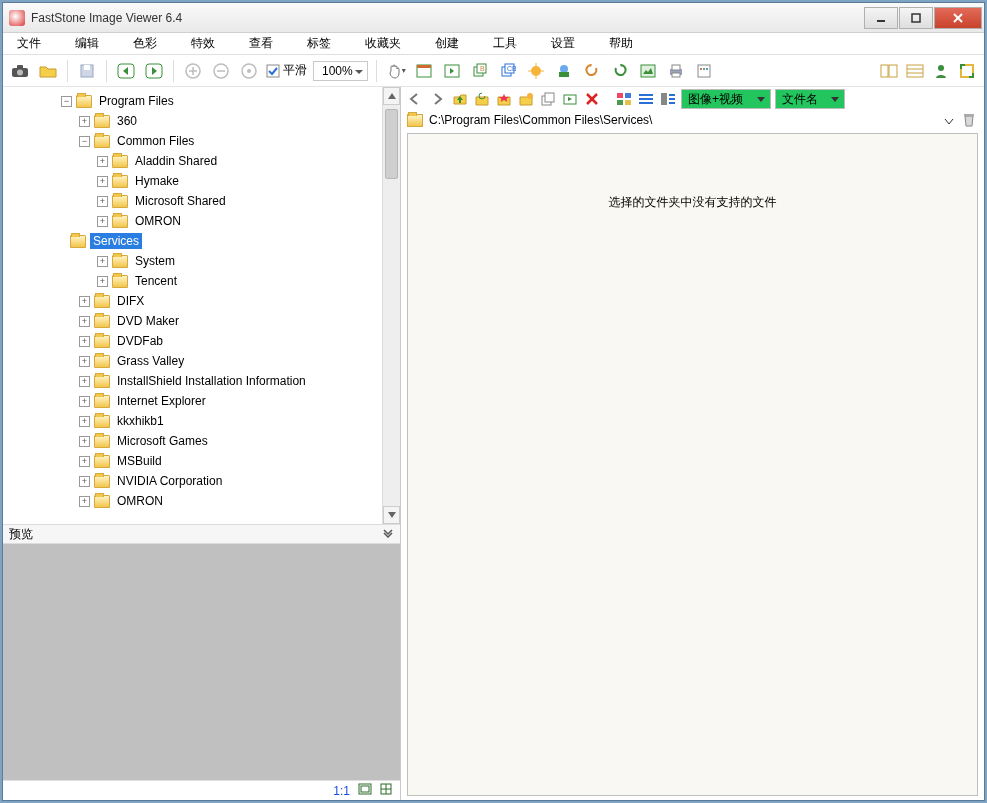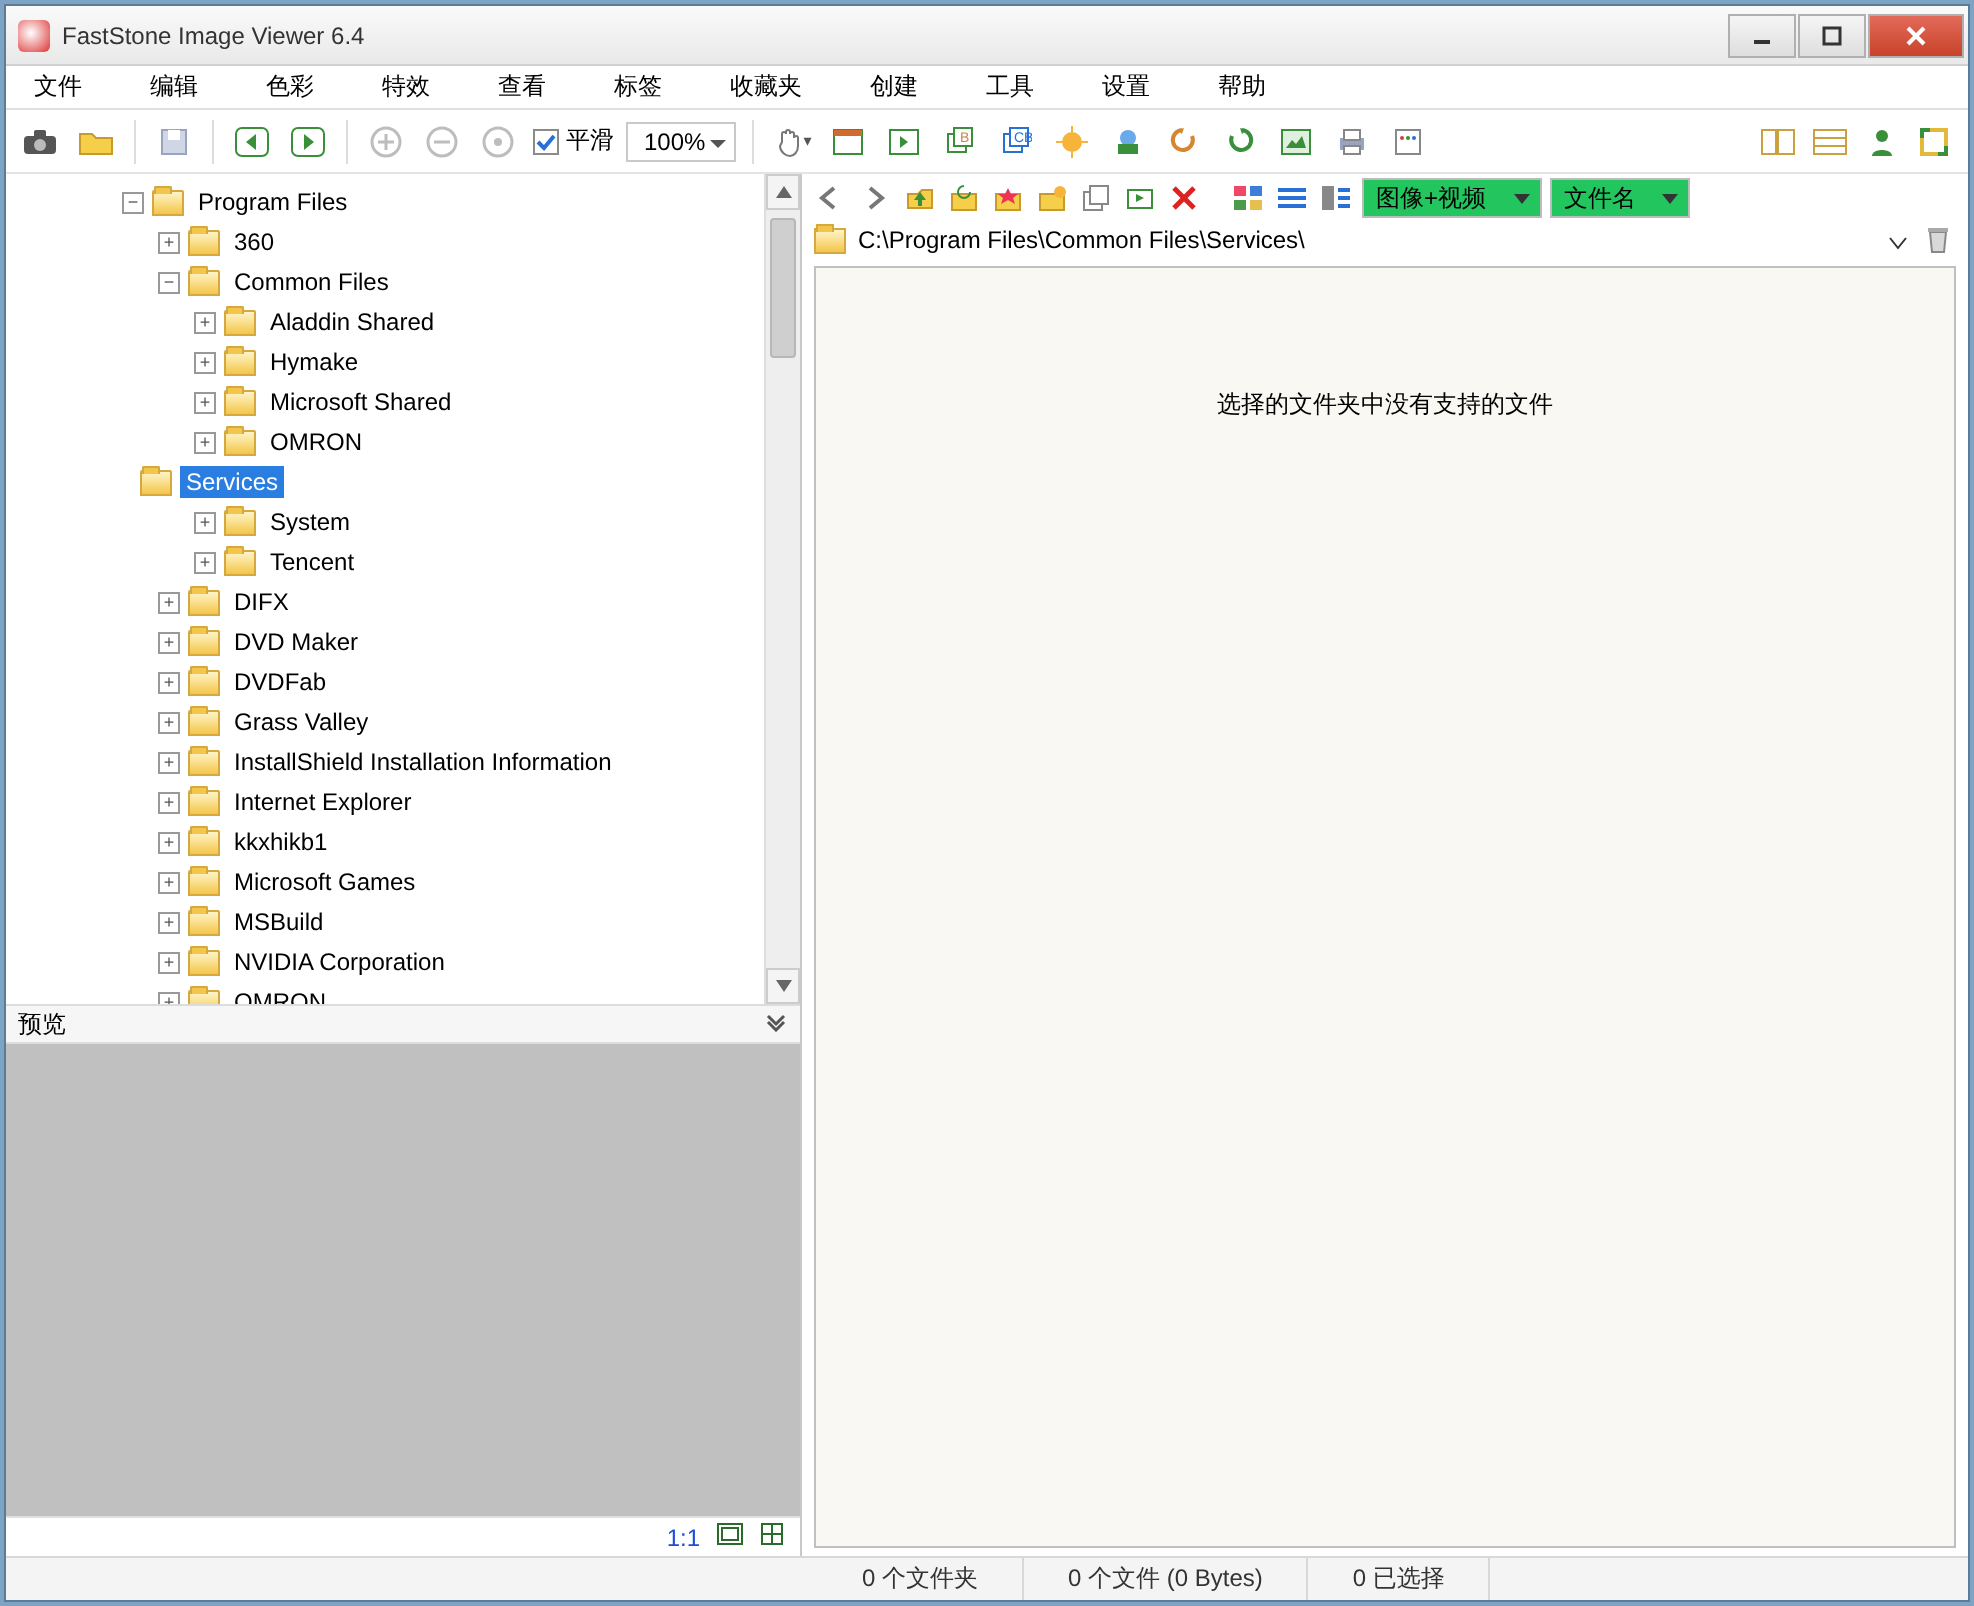--- a/index.html
+++ b/index.html
@@ -672,20 +672,14 @@
             </svg>
           </div>
       </div>
 
       <div class="content">
         <div>选择的文件夹中没有支持的文件</div>
       </div>
     </div>
   </div>
 
-  <div class="statusbar">
-    <div class="spacer"></div>
-    <div class="cell">0 个文件夹</div>
-    <div class="cell">0 个文件 (0 Bytes)</div>
-    <div class="cell">0 已选择</div>
-  </div>
 
 </div>
 
 </body></html>

